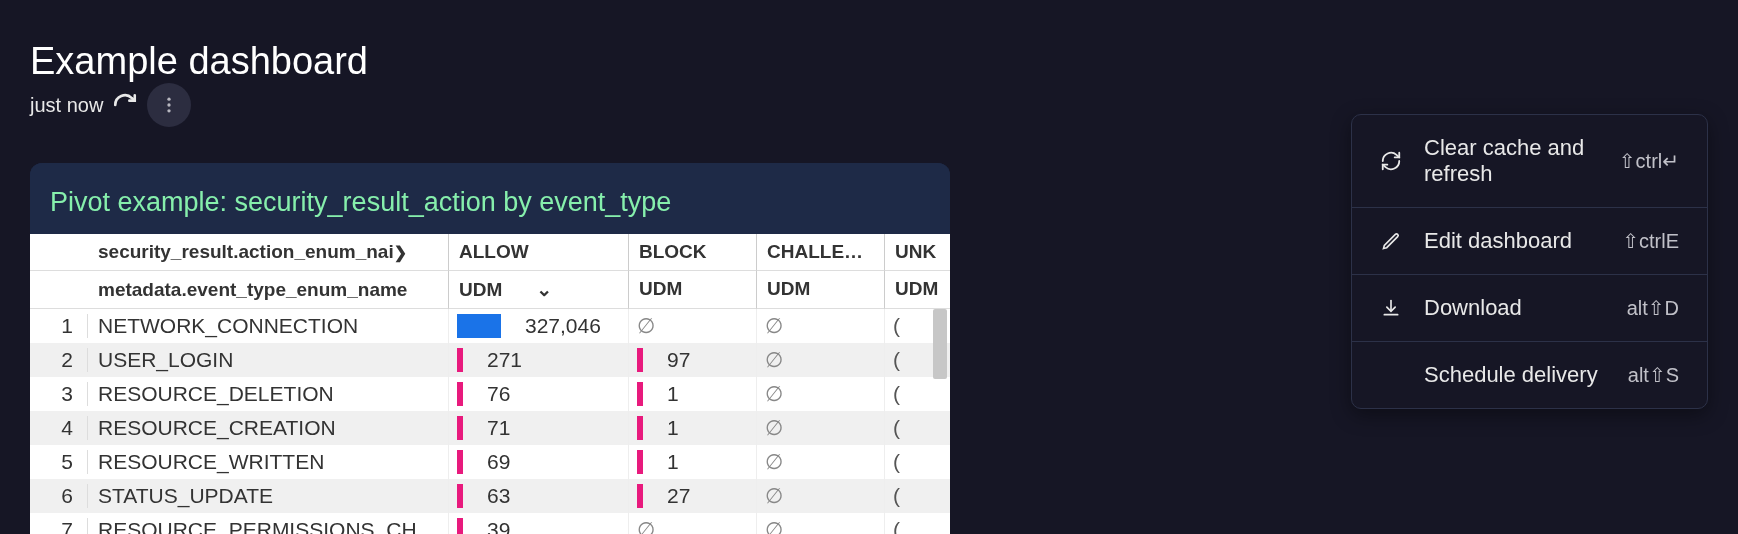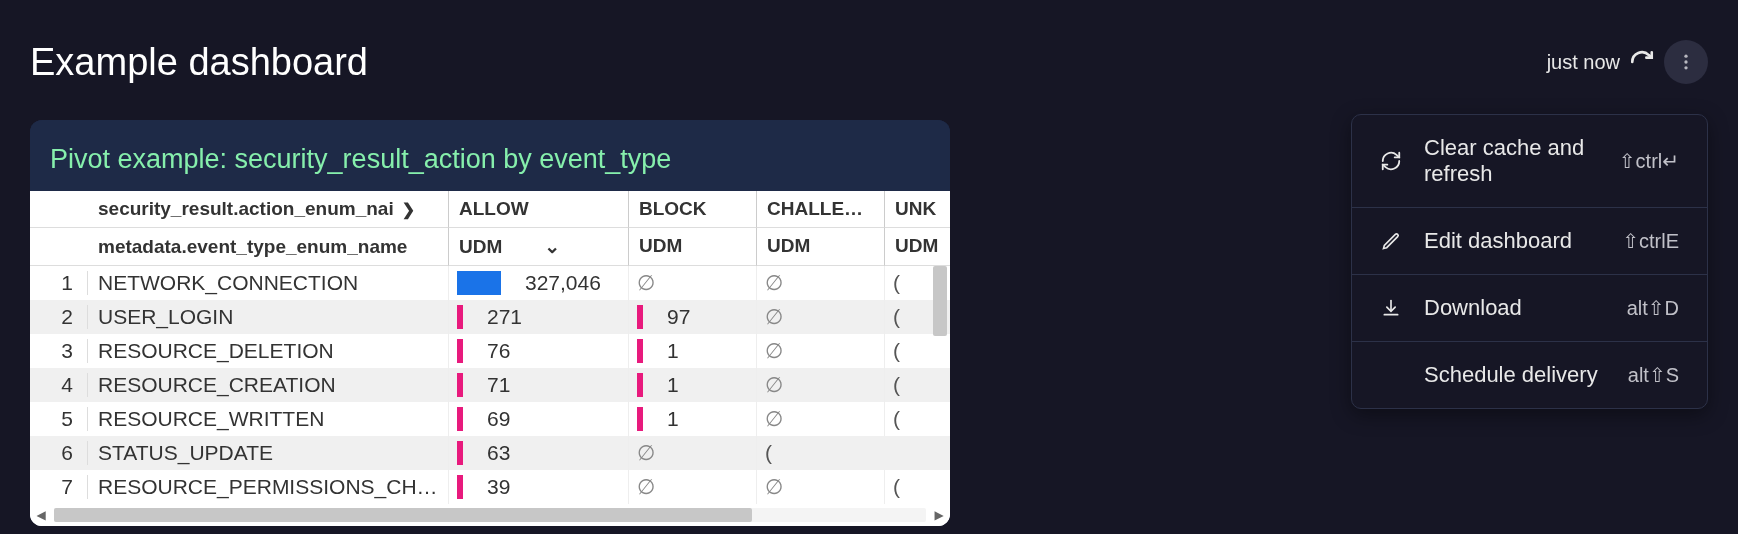--- a/index.html
+++ b/index.html
@@ -7,22 +7,23 @@
     background: #161625;
     color: #fff;
     font-family: Arial, Helvetica, sans-serif;
     width: 1738px;
     height: 534px;
     position: relative;
     overflow: hidden;
   }
   .header-bar {
     display: flex;
-    align-items: flex-end;
+    align-items: flex-start;
     padding: 40px 30px 18px 30px;
+    flex-direction: column;
   }
   .page-title {
     font-size: 38px;
     font-weight: 400;
     color: #fff;
     flex: 1;
   }
   .header-right {
     display: flex;
     align-items: center;
@@ -72,21 +73,21 @@
     border-bottom: 1px solid #ddd;
     white-space: nowrap;
     overflow: hidden;
     text-overflow: ellipsis;
   }
   .ph-cell.rownum {  }
   .ph-cell.sep { border-left: 1px solid #ccc; }
   .ph-cell.dim-name {
     display: flex;
     align-items: center;
-    gap: 8px;
+    gap: 0;
   }
   .chev { font-size: 16px; }
   .sort-chev { margin-left: 34px; }
 
   
   .data-row {
     display: grid;
     grid-template-columns: 58px 360px 180px 128px 128px 66px;
     font-size: 21px;
     height: 34px;
@@ -312,20 +313,24 @@
             </div>
           </div>
           <div class="data-row alt">
             <div class="rownum-cell">6</div>
             <div class="dim-cell">STATUS_UPDATE</div>
             <div class="val-cell">
               <span class="bar pink"></span>
               <span>63</span>
             </div>
             <div class="val-cell">
+              <span class="bar pink"></span>
+              <span>27</span>
+            </div>
+            <div class="val-cell">
               <span class="empty-glyph">∅</span>
             </div>
             <div class="val-cell">
               <span class="paren">(</span>
             </div>
           </div>
           <div class="data-row">
             <div class="rownum-cell">7</div>
             <div class="dim-cell">RESOURCE_PERMISSIONS_CHA…</div>
             <div class="val-cell">

